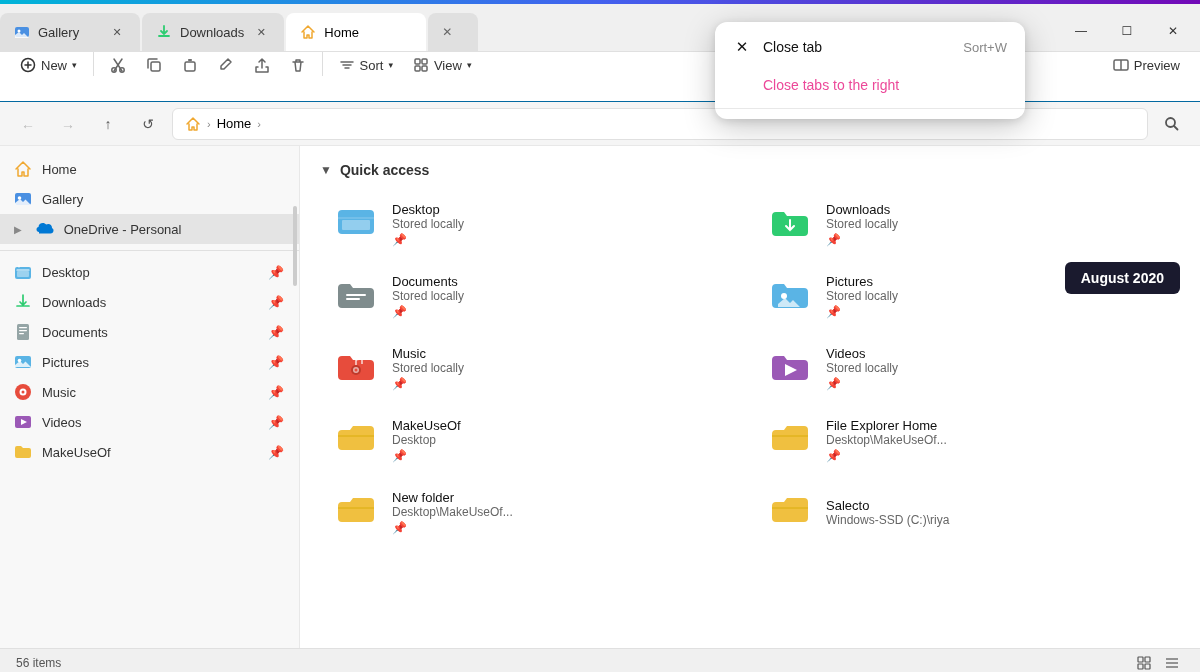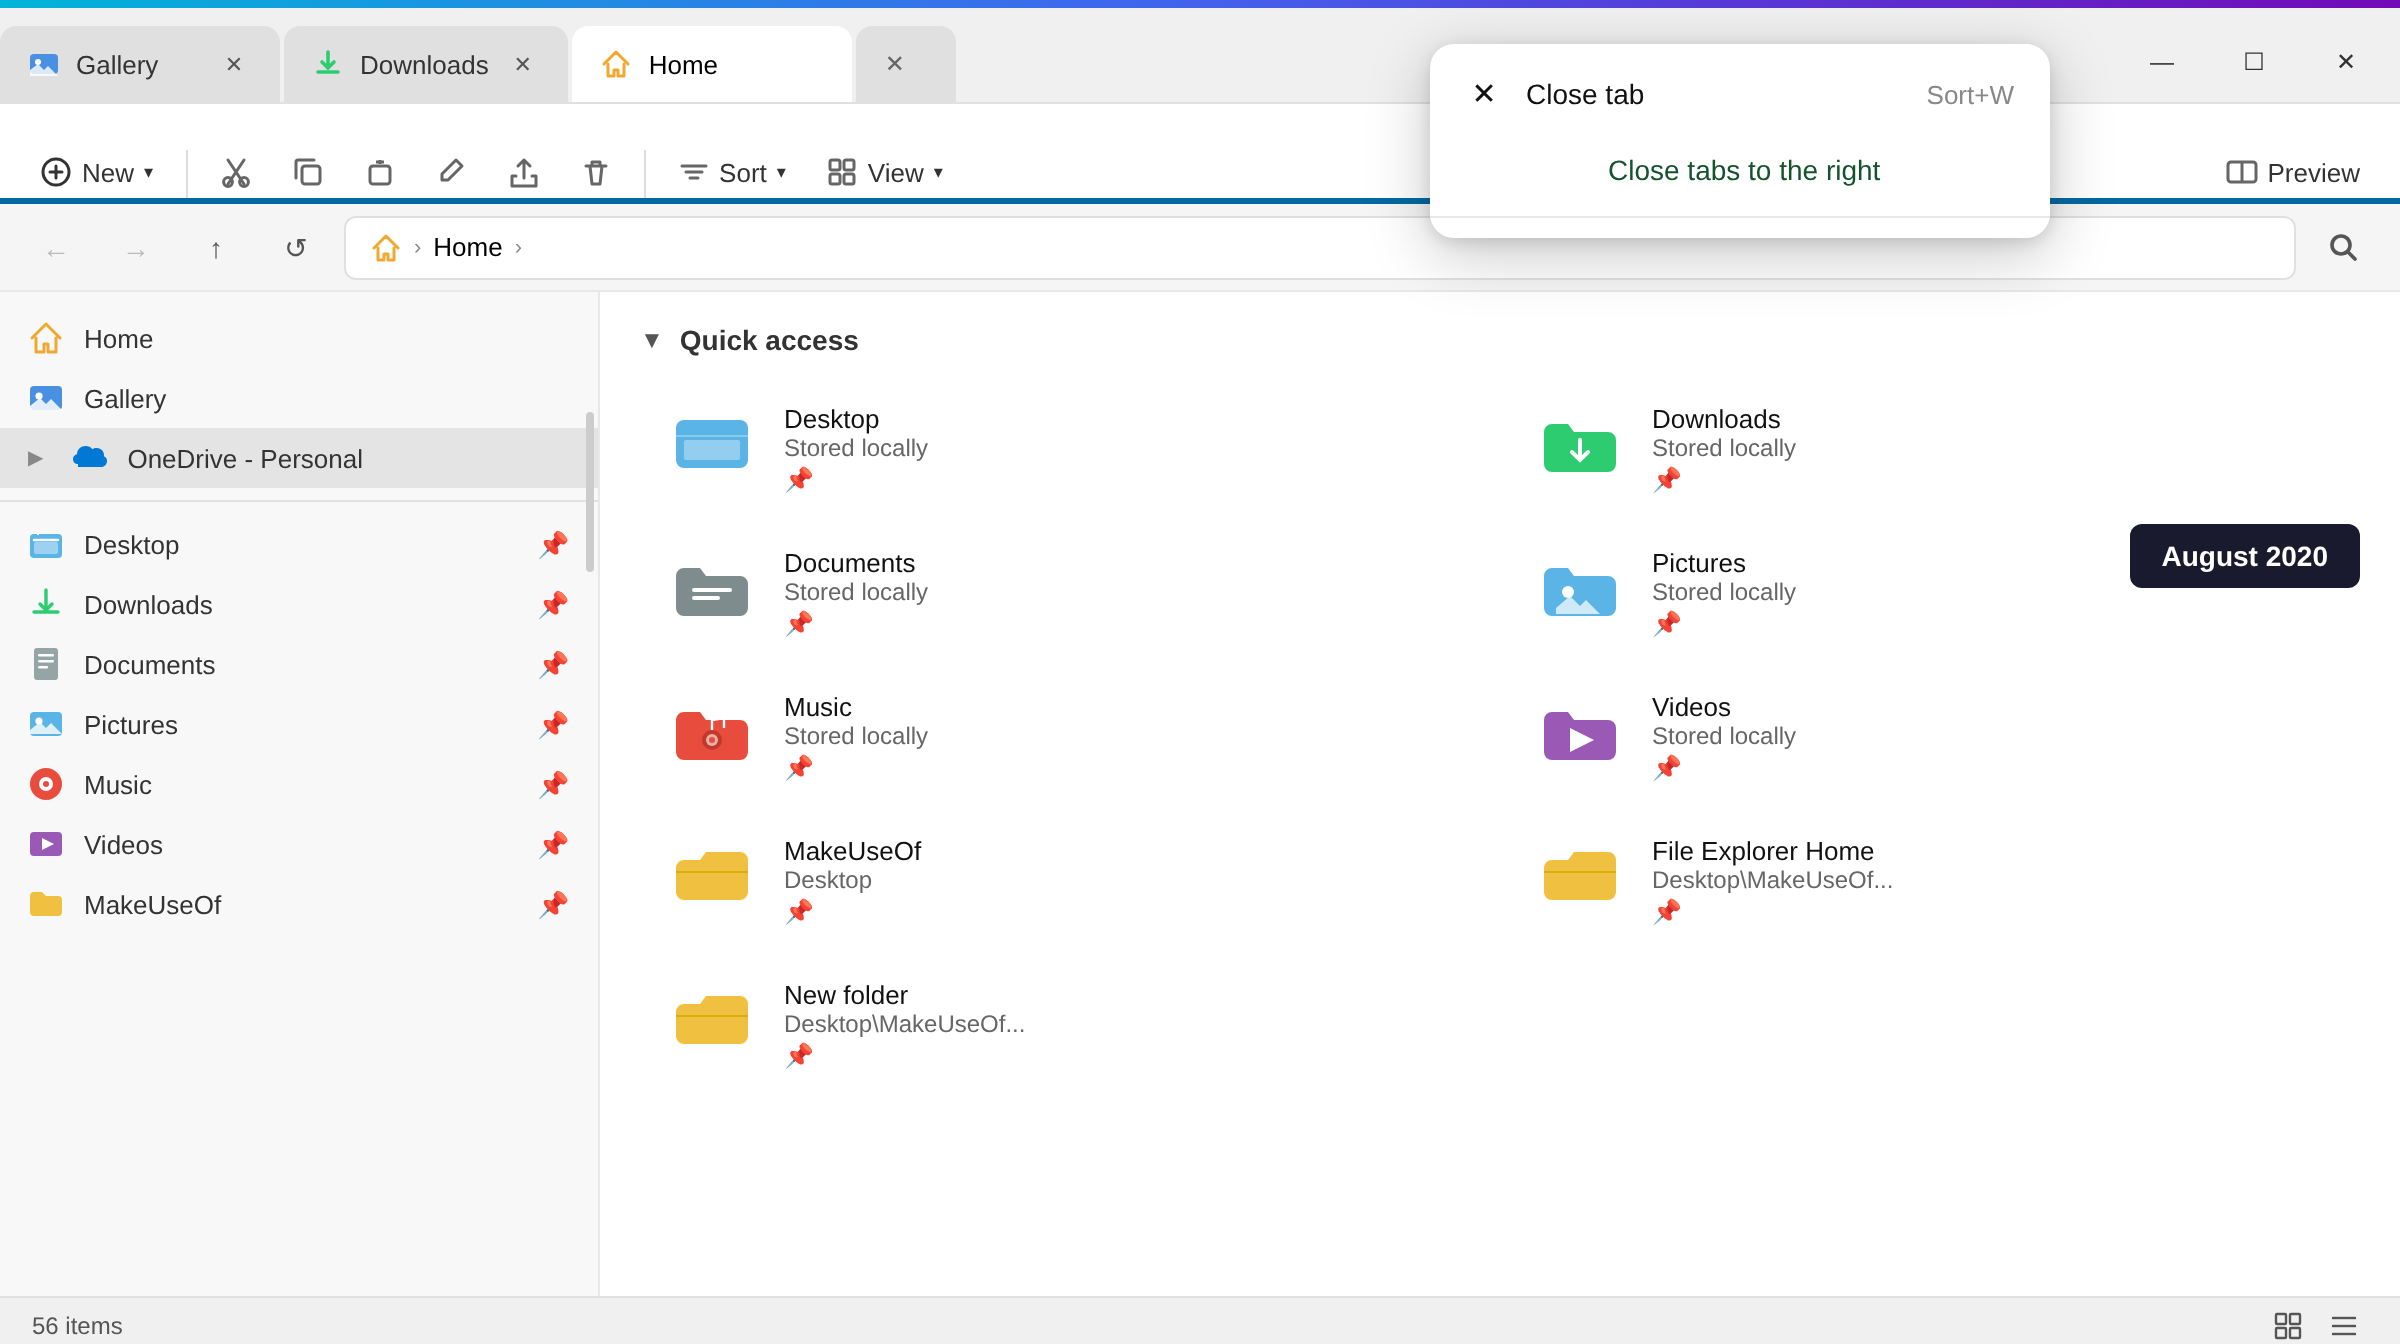--- a/index.html
+++ b/index.html
@@ -68,24 +68,24 @@
       font-size: 12px;
       cursor: pointer;
       color: #333;
     }
 
     
     .toolbar {
       background: #ffffff;
       height: 50px;
       display: flex;
-      align-items: flex-end;
+      align-items: flex-start;
       padding: 0 12px;
       gap: 4px;
-      border-bottom: 3px solid #0369a1;
+      border-bottom: 1px solid #0369a1;
     }
     .toolbar-btn {
       display: flex; align-items: center; gap: 5px;
       padding: 5px 8px;
       border-radius: 6px;
       font-size: 13px;
       cursor: pointer;
       color: #333;
       border: none;
       background: transparent;
@@ -248,21 +248,21 @@
     }
     .ctx-item {
       display: flex;
       align-items: center;
       gap: 12px;
       padding: 10px 18px;
       font-size: 14px;
       cursor: pointer;
       color: #111;
     }
-    .ctx-item.disabled { color: #14532d; cursor: default; margin-left: 41px; }
+    .ctx-item.disabled { color: #ec4899; cursor: default; }
     .ctx-shortcut { margin-left: auto; color: #888; font-size: 13px; }
     .ctx-icon { width: 18px; height: 18px; display: flex; align-items: center; justify-content: center; font-size: 15px; }
     .ctx-divider { height: 1px; background: #e8e8e8; margin: 4px 0; }
 
     
     .aug-badge {
       position: absolute;
       top: 262px;
       right: 20px;
       background: #1a1a2e;
@@ -650,20 +650,32 @@
             <path d="M4 18h36" stroke="#d4a800" stroke-width="0.8"></path>
           </svg>
         </div>
         <div class="folder-info">
           <span class="folder-name">New folder</span>
           <span class="folder-sub">Desktop\MakeUseOf...</span>
           <span class="folder-pin">📌</span>
         </div>
       </div>
 
+      <div class="folder-item">
+        <div class="folder-icon-wrap">
+          <svg width="44" height="44" viewBox="0 0 44 44" fill="none">
+            <path d="M4 16a4 4 0 014-4h8l3-4h17a4 4 0 014 4v16a4 4 0 01-4 4H8a4 4 0 01-4-4V16z" fill="#f0c040"></path>
+            <path d="M4 18h36" stroke="#d4a800" stroke-width="0.8"></path>
+          </svg>
+        </div>
+        <div class="folder-info">
+          <span class="folder-name">Salecto</span>
+          <span class="folder-sub">Windows-SSD (C:)\riya</span>
+        </div>
+      </div>
     </div>
   </div>
 </div>
 
 <div class="status-bar">
   <span>56 items</span>
   <div class="status-right">
     <div class="view-toggle">
       <svg width="14" height="14" viewBox="0 0 14 14" fill="none" stroke="#555" stroke-width="1.2">
         <rect x="1" y="1" width="5" height="5" rx="0.5"></rect>

